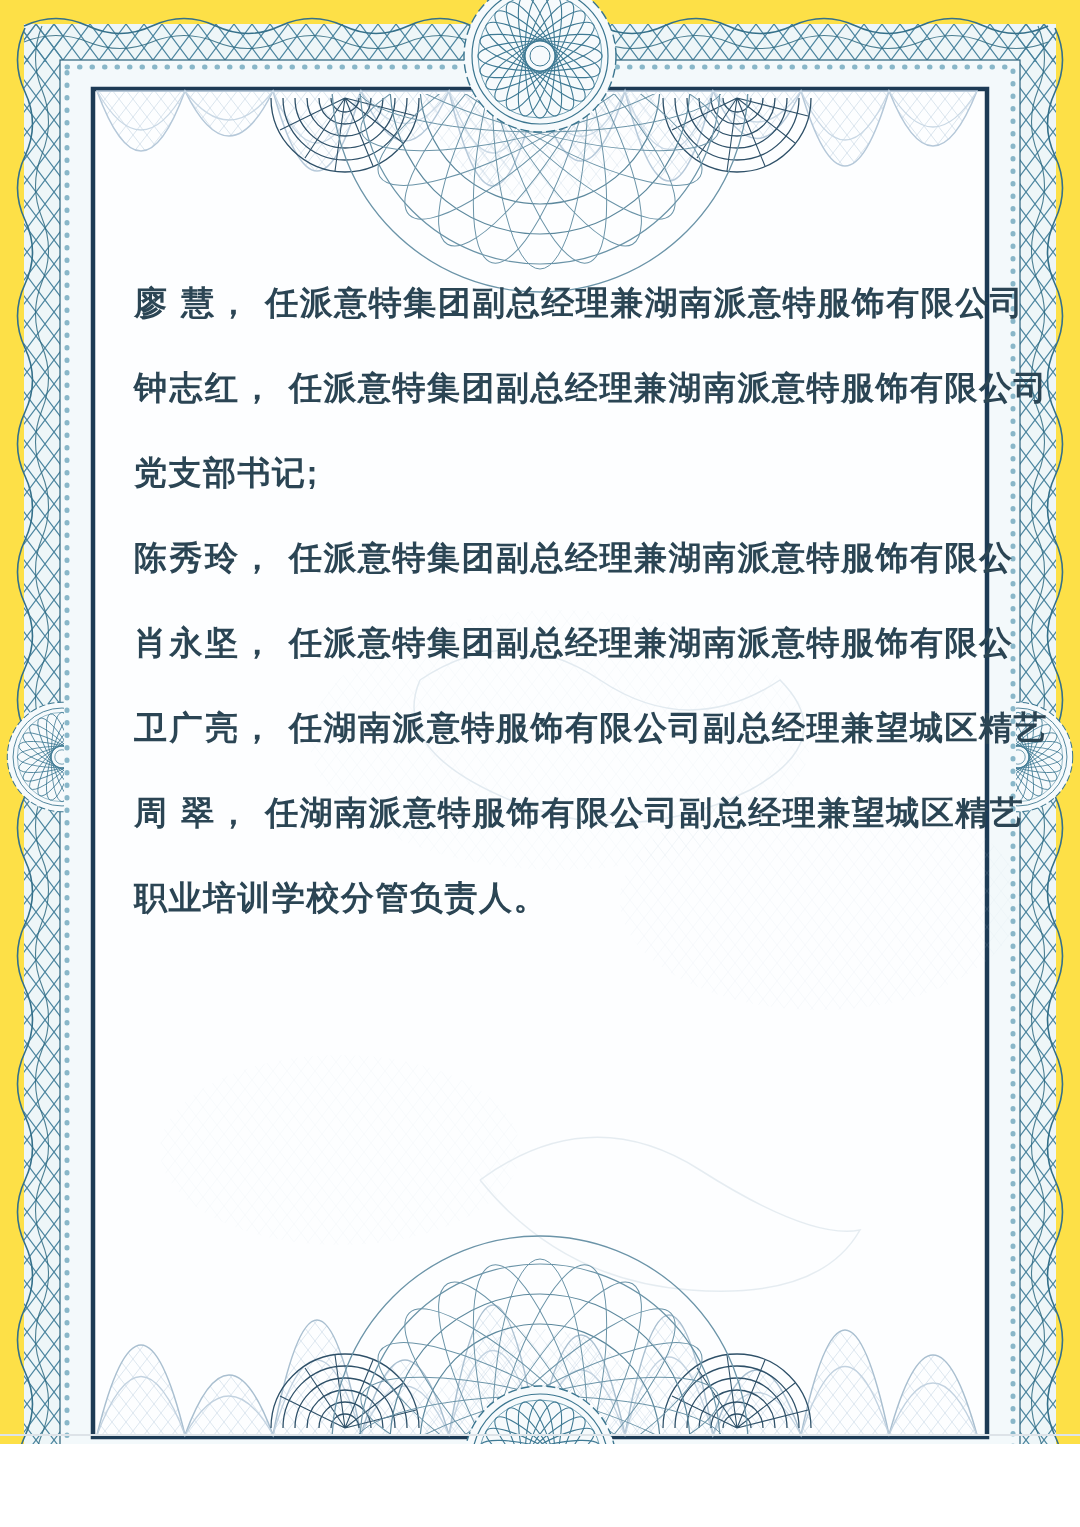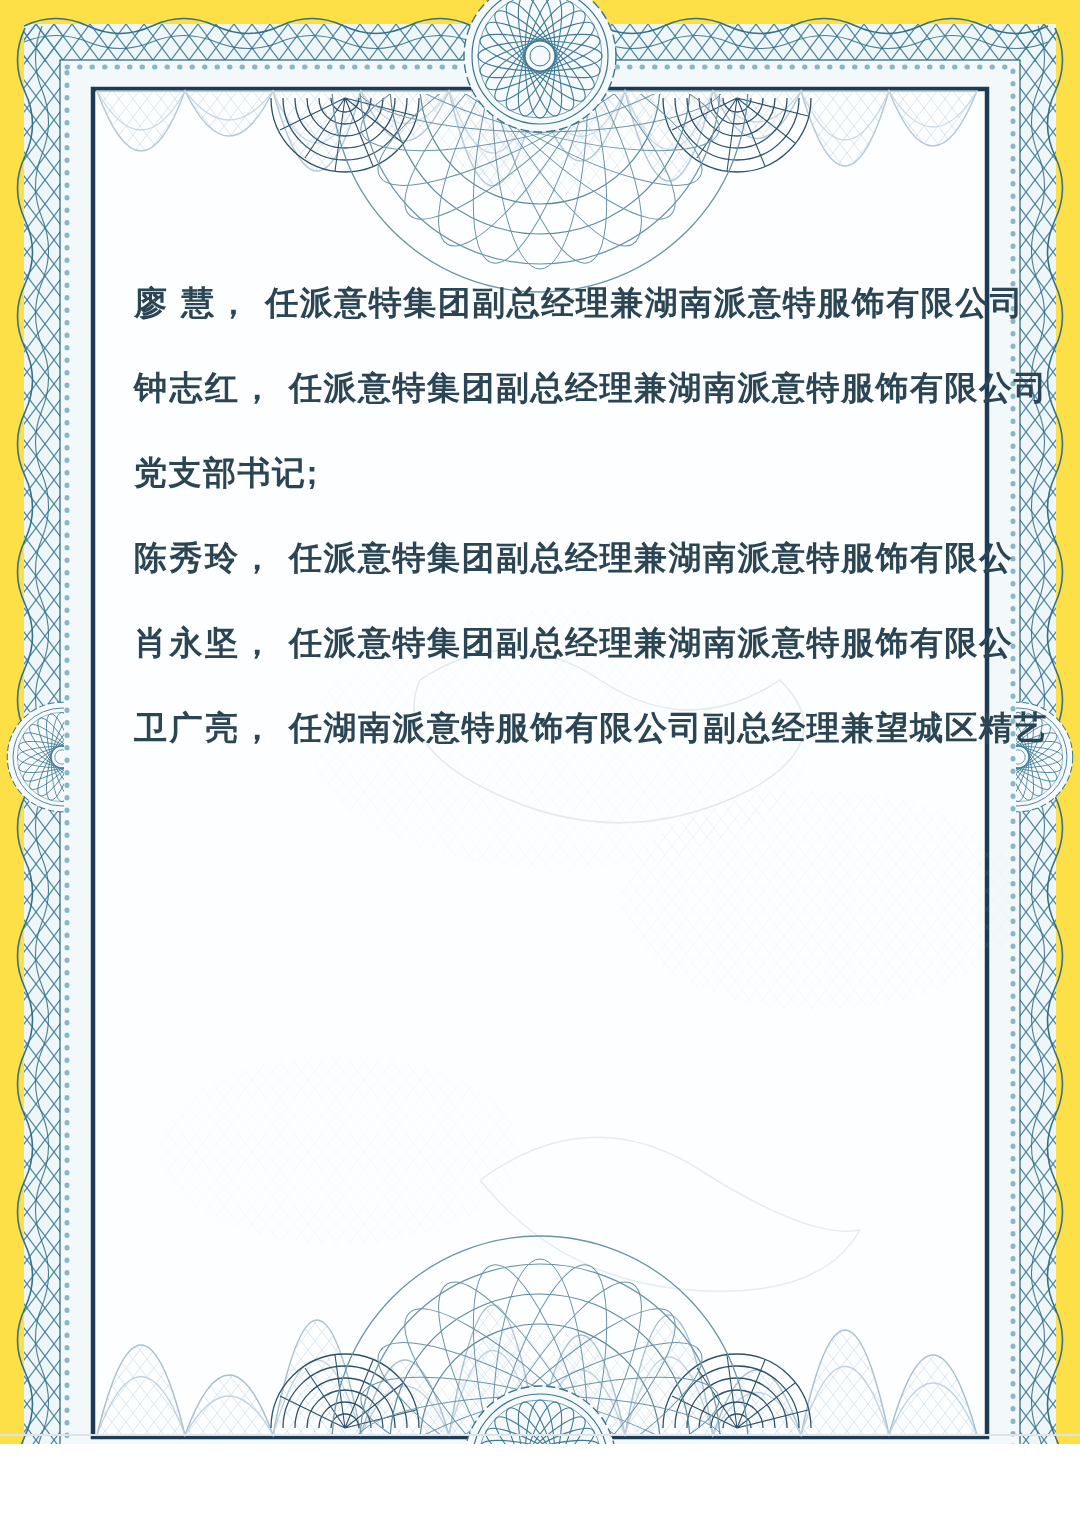--- a/index.html
+++ b/index.html
@@ -187,15 +187,19 @@
     </div>
 
     <div class="line">
       <span class="nm">肖永坚，</span><span>任派意特集团副总经理兼湖南派意特服饰有限公</span>
     </div>
 
     <div class="line">
       <span class="nm">卫广亮，</span><span>任湖南派意特服饰有限公司副总经理兼望城区精艺</span>
     </div>
 
+    <div class="line">
+      <span class="nm">周 翠，</span><span>任湖南派意特服饰有限公司副总经理兼望城区精艺</span>
+    </div>
+    <div class="line">职业培训学校分管负责人。</div>
 
   </div>
 </div>
 
 </body></html>

